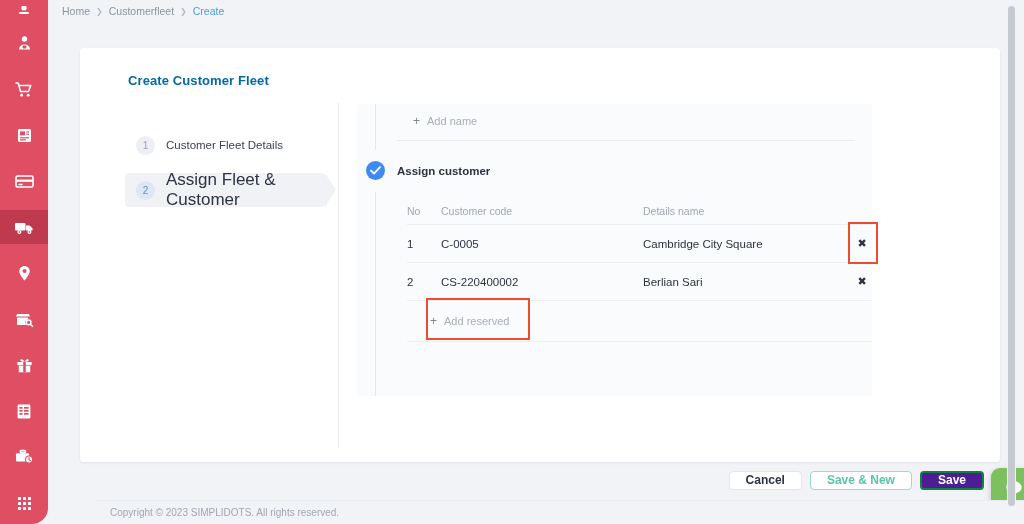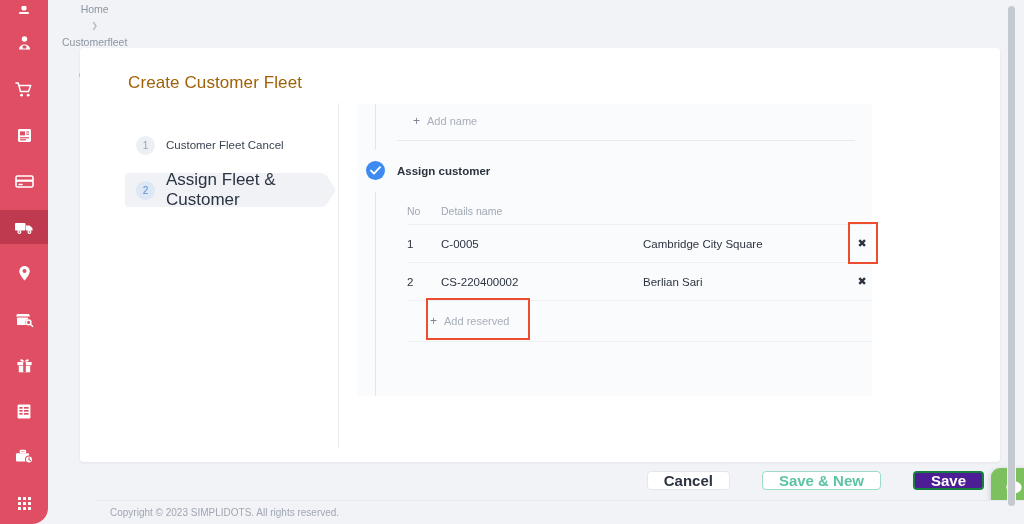--- a/index.html
+++ b/index.html
@@ -33,38 +33,37 @@
     position:absolute; left:48px; top:0; width:968px; height:524px;
     background:#f1f3f6;
   }
 
   
   #breadcrumb{
     position:absolute; left:14px; top:3px;
     display:flex; align-items:center; gap:6px;
     font-size:10.5px; color:#8d95a3;
     height:16px;
-    flex-direction:column;
   }
   #breadcrumb .crumb{ white-space:nowrap; }
   #breadcrumb .crumb.link{ color:#8d95a3; }
   #breadcrumb .crumb.current{ color:#4b9ae0; }
   #breadcrumb .sep{ font-size:8px; color:#b5bbc6; }
 
   
   #card{
     position:absolute; left:32px; top:48px; width:920px; height:414px;
     background:#ffffff;
     border-radius:4px;
     box-shadow:0 1px 3px rgba(20,30,50,.07);
     overflow:hidden;
   }
   #card-title{
     position:absolute; left:48px; top:25px;
-    font-size:17px; font-weight:normal; color:#a16207;
+    font-size:13px; font-weight:bold; color:#0369a1;
     letter-spacing:.1px;
   }
 
   
   #card-divider{
     position:absolute; left:258px; top:55px; width:1px; height:345px;
     background:#e8ebf0;
   }
 
   
@@ -173,22 +172,22 @@
 
   
   #actions{
     position:absolute; left:32px; top:462px; width:920px; height:36px;
     display:flex; align-items:center; justify-content:flex-end; gap:8px;
     padding-right:16px;
   }
   .btn{
     height:19px; padding:0 16px;
     display:flex; align-items:center; justify-content:center;
-    border-radius:4px; font-size:15px; font-weight:bold;
-    background:#fff; white-space:nowrap;margin-left:24px;
+    border-radius:4px; font-size:12px; font-weight:bold;
+    background:#fff; white-space:nowrap;
   }
   #btn-cancel{ color:#2c3341; border:1px solid #e3e7ec; }
   #btn-savenew{ color:#5cc3a5; border:1px solid #9cdcc7; }
   #btn-save{
     color:#ffffff; background:#4c1d95; border:2px solid #15803d;
     min-width:62px;
   }
 
   
   #chat-widget{
@@ -381,21 +380,21 @@
 
   <div id="card">
 
     <div id="card-title">Create Customer Fleet</div>
 
     <div id="card-divider"></div>
 
     <div id="stepper">
       <div class="step done">
         <span class="step-badge">1</span>
-        <span class="step-label">Customer Fleet Cancel</span>
+        <span class="step-label">Customer Fleet Details</span>
       </div>
       <div class="step current">
         <span class="step-badge">2</span>
         <span class="step-label">Assign Fleet &amp; Customer</span>
       </div>
     </div>
 
     <div id="content">
 
       <div class="rail top"></div>
@@ -413,20 +412,21 @@
               <path d="M1 4.6l3 3L10 1.2" stroke="#fff" stroke-width="1.9" fill="none" stroke-linecap="round" stroke-linejoin="round"></path>
             </svg>
         </span>
         <span id="assign-title">Assign customer</span>
       </div>
 
       <div id="table">
 
         <div class="thead">
           <div class="c-no">No</div>
+          <div class="c-code">Customer code</div>
           <div class="c-name">Details name</div>
           <div class="c-act"></div>
         </div>
 
         <div class="trow">
           <div class="c-no">1</div>
           <div class="c-code">C-0005</div>
           <div class="c-name">Cambridge City Square</div>
           <div class="c-act">
             <span class="xbtn">✖</span>

